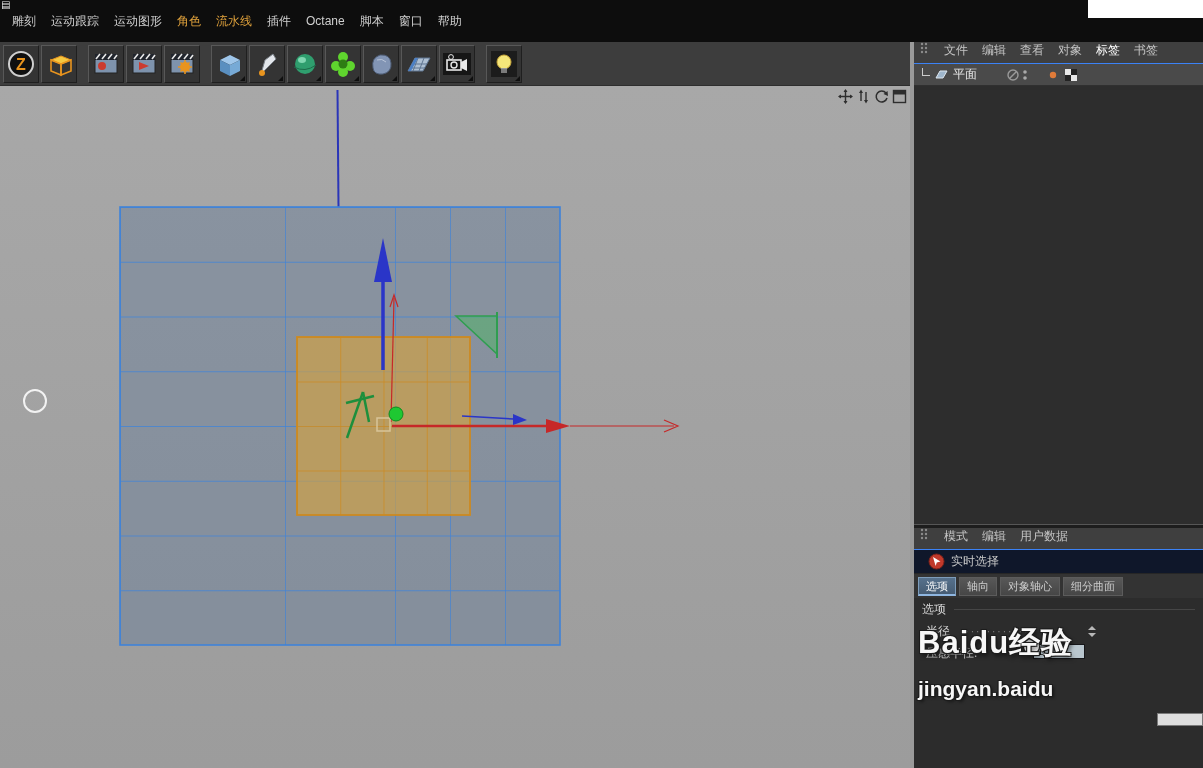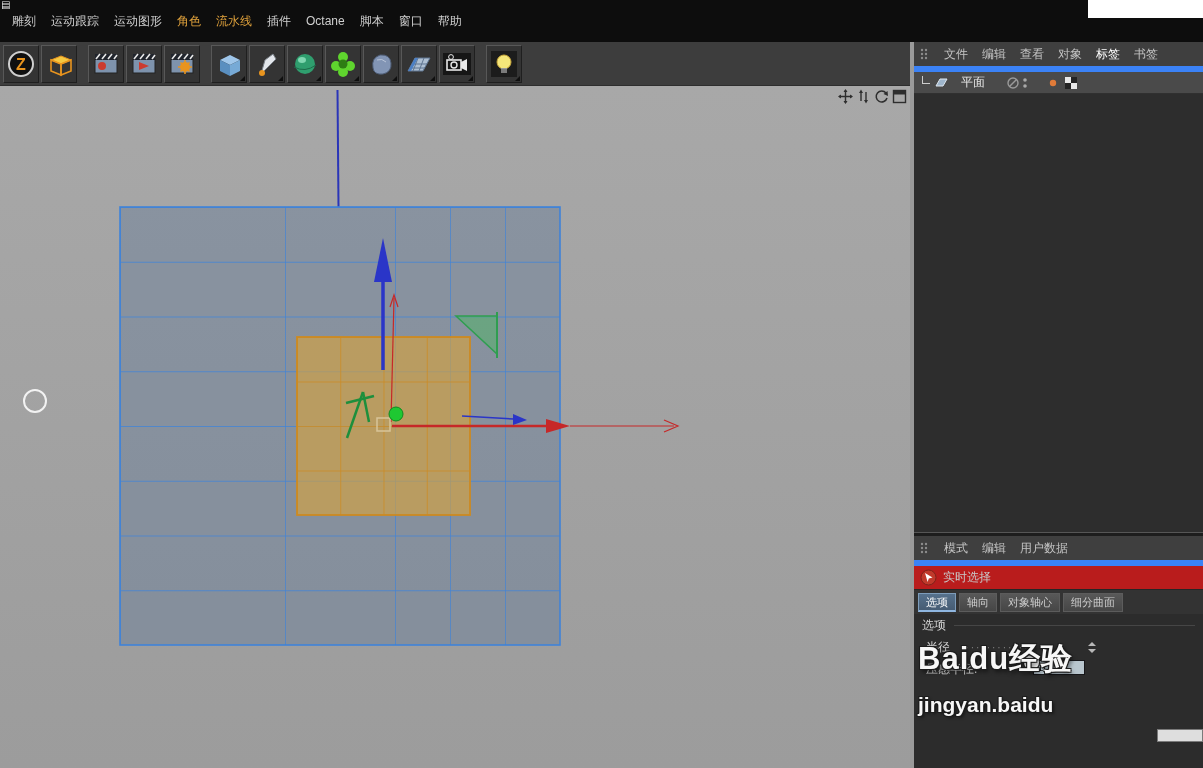--- a/index.html
+++ b/index.html
@@ -27,37 +27,37 @@
   .viewport { position:absolute; top:86px; left:0; width:910px; height:682px;
     background:linear-gradient(180deg,#a8a8a8,#9c9c9c); }
   .vp-nav { position:absolute; top:3px; right:3px; display:flex; gap:2px; z-index:3; }
   .vp-nav .nbtn { width:16px; height:15px; display:flex; align-items:center; justify-content:center; }
   .scene { position:absolute; top:0; left:0; }
 
   
   .gap { position:absolute; top:42px; left:910px; width:4px; height:726px; background:#9a9a9a; }
   .rpanel { position:absolute; top:42px; left:914px; width:289px; height:726px; background:#2c2c2c;
     display:flex; flex-direction:column; color:#c8c8c8; font-size:12px; }
-  .pmenu { height:30px; background:#3f3f3f; border-bottom:6px solid #3b82f6; display:flex;
-    align-items:center; gap:14px; padding-left:6px; flex:none; }
+  .pmenu { height:22px; background:#3f3f3f; border-bottom:1px solid #3b82f6; display:flex;
+    align-items:flex-start; gap:14px; padding-left:6px; flex:none; }
   .pmenu .mi { color:#c4c4c4; }
   .pmenu .mi.active { color:#ffffff;font-family:Liberation Mono, monospace; }
   .handle { display:inline-flex; margin-right:2px; }
 
   .om-row { height:22px; background:#4a4a4a; border-bottom:1px solid #303030; display:flex;
     align-items:center; position:relative; flex:none; color:#e8e8e8; }
   .hier { width:8px; height:8px; border-left:1px solid #cccccc; border-bottom:1px solid #cccccc; margin:0 4px 6px 8px; }
-  .om-label { margin-left:12px; }
+  .om-label { margin-left:4px; }
   .om-ico { position:absolute; top:3px; }
   .om-empty { height:438px; background:#2d2d2d; flex:none; }
 
   .hdiv { height:4px; background:#1d1d1d; border-top:1px solid #565656; flex:none; }
 
-  .tool-row { height:24px; background:#b91c1c; border-bottom:1px solid #262626; display:flex;
-    align-items:center; gap:6px; padding-left:6px; flex:none;text-align:right; }
+  .tool-row { height:24px; background:#0f172a; border-bottom:1px solid #262626; display:flex;
+    align-items:center; gap:6px; padding-left:14px; flex:none;text-align:right; }
   .tabs { height:24px; background:#333333; display:flex; gap:3px; padding:3px 0 2px 4px; flex:none; }
   .tab { border:1px solid #5c5c5c; background:linear-gradient(#585858,#464646); color:#cccccc;
     font-size:11px; padding:1px 7px 0 7px; line-height:15px; cursor:default; }
   .tab.active { background:linear-gradient(#56718c,#465c73); color:#ffffff; border-color:#7d9cba;
     border-bottom:2px solid #8fb6e0; }
   .section-row { height:22px; display:flex; align-items:center; padding:0 8px; flex:none; color:#d6d6d6; }
   .section-line { flex:1; height:1px; background:#464646; margin-left:8px; }
   .field-row { height:22px; display:flex; align-items:center; padding-left:12px; flex:none; color:#cfcfcf; }
   .dots { color:#828282; letter-spacing:2px; font-size:10px; margin:0 4px 0 10px; }
   .num-field { width:52px; height:15px; background:#b9c6ce; color:#101010; font-size:11px;

